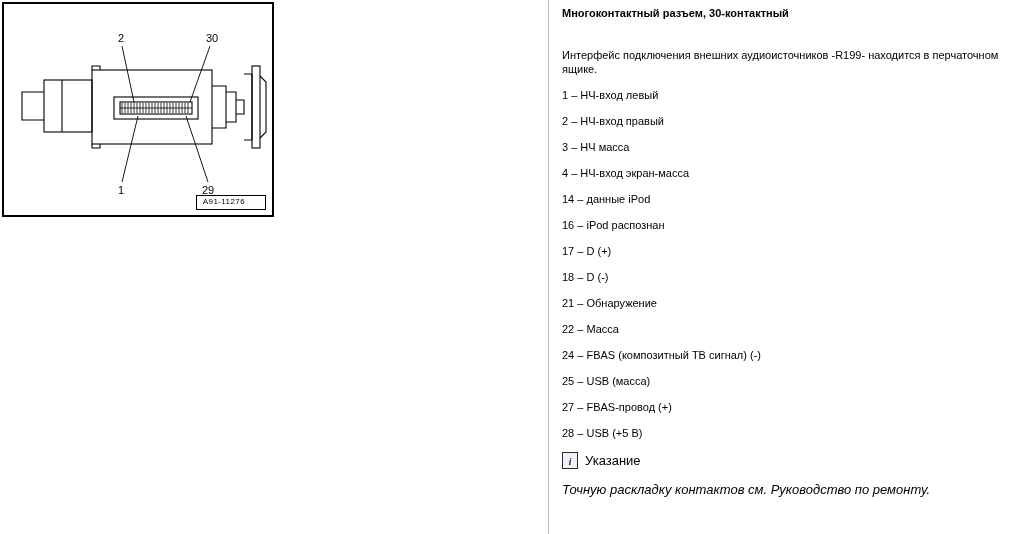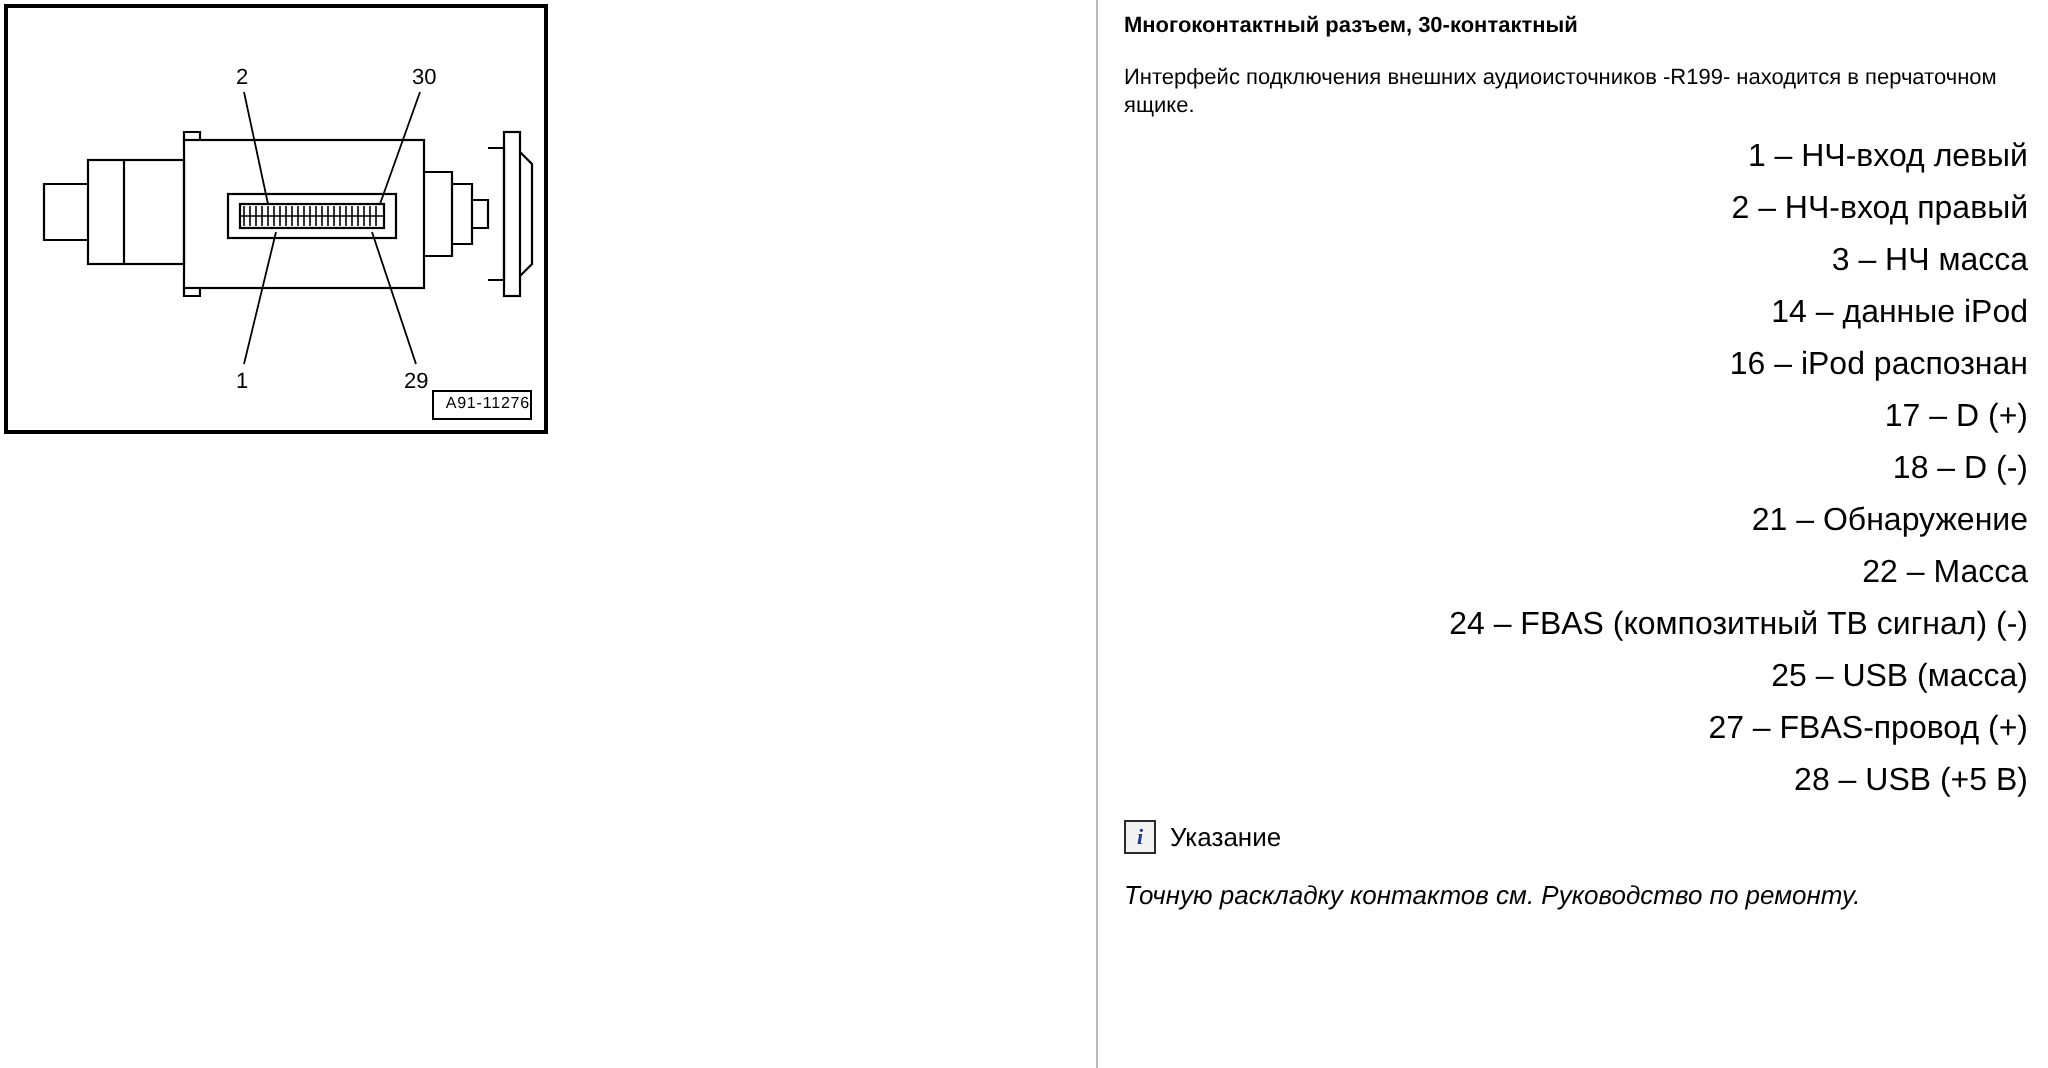--- a/index.html
+++ b/index.html
@@ -34,21 +34,21 @@
   }
   .fig-svg { display: block; }
 
   .fig-code-box {
     position: absolute;
     right: 6px;
     bottom: 5px;
     border: 1px solid #000;
     font-size: 8px;
     font-family: "Liberation Sans", sans-serif;
-    padding: 1px 0 2px 6px;
+    padding: 1px 20px 2px 6px;
     letter-spacing: .4px;
     background: #fff;
     line-height: 10px;
   }
 
   
   .v-sep {
     position: absolute;
     left: 548px;
     top: 0px;
@@ -61,33 +61,32 @@
   .text-col {
     position: absolute;
     left: 562px;
     top: 6px;
     width: 452px;
   }
   .t-title {
     font-size: 11px;
     font-weight: bold;
     line-height: 14px;
+    margin: 0 0 28px 0;
+  }
+  .t-para {
+    font-size: 11px;
+    line-height: 14px;
     margin: 0 0 12px 0;
   }
-  .t-para {
-    font-size: 11px;
-    line-height: 14px;
-    margin: 0 0 12px 0;
-  }
   .pin-line {
-    font-size: 16px;
+    font-size: 11px;
     line-height: 14px;
     margin: 0 0 12px 0;
     white-space: nowrap;
-    text-align: right;
   }
   .note-row {
     display: flex;
     align-items: center;
     margin: 4px 0 14px 0;
   }
   .note-icon {
     width: 16px;
     height: 17px;
     border: 1px solid #2b2b2b;
@@ -188,20 +187,21 @@
 
   <div class="text-col">
 
     <div class="t-title">Многоконтактный разъем, 30-контактный</div>
 
     <div class="t-para">Интерфейс подключения внешних аудиоисточников -R199- находится в перчаточном ящике.</div>
 
     <div class="pin-line">1 – НЧ-вход левый</div>
     <div class="pin-line">2 – НЧ-вход правый</div>
     <div class="pin-line">3 – НЧ масса</div>
+    <div class="pin-line">4 – НЧ-вход экран-масса</div>
     <div class="pin-line">14 – данные iPod</div>
     <div class="pin-line">16 – iPod распознан</div>
     <div class="pin-line">17 – D (+)</div>
     <div class="pin-line">18 – D (-)</div>
     <div class="pin-line">21 – Обнаружение</div>
     <div class="pin-line">22 – Масса</div>
     <div class="pin-line">24 – FBAS (композитный ТВ сигнал) (-)</div>
     <div class="pin-line">25 – USB (масса)</div>
     <div class="pin-line">27 – FBAS-провод (+)</div>
     <div class="pin-line">28 – USB (+5 В)</div>

